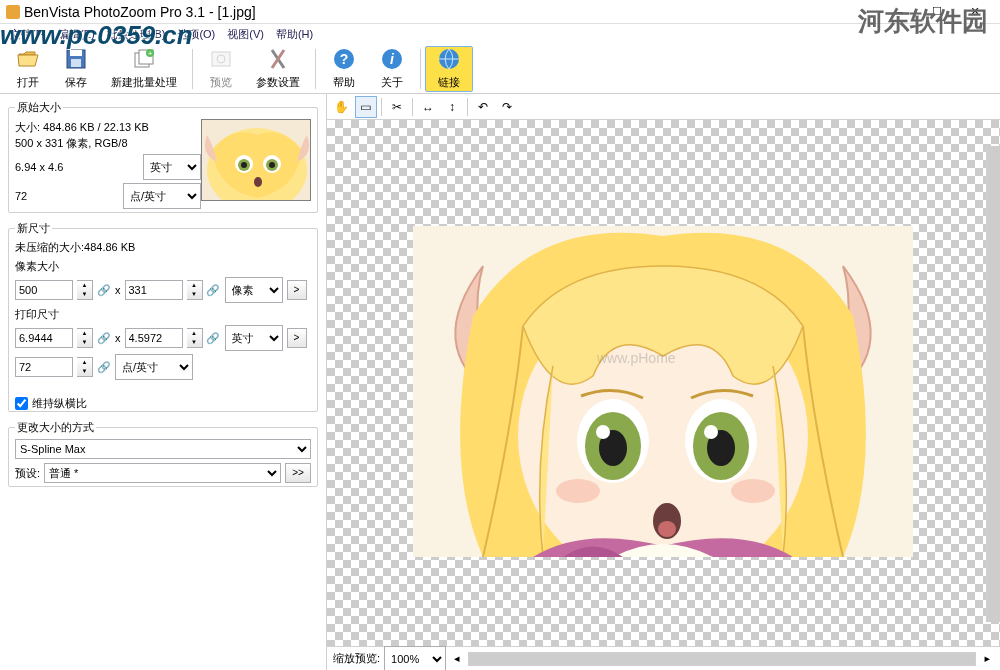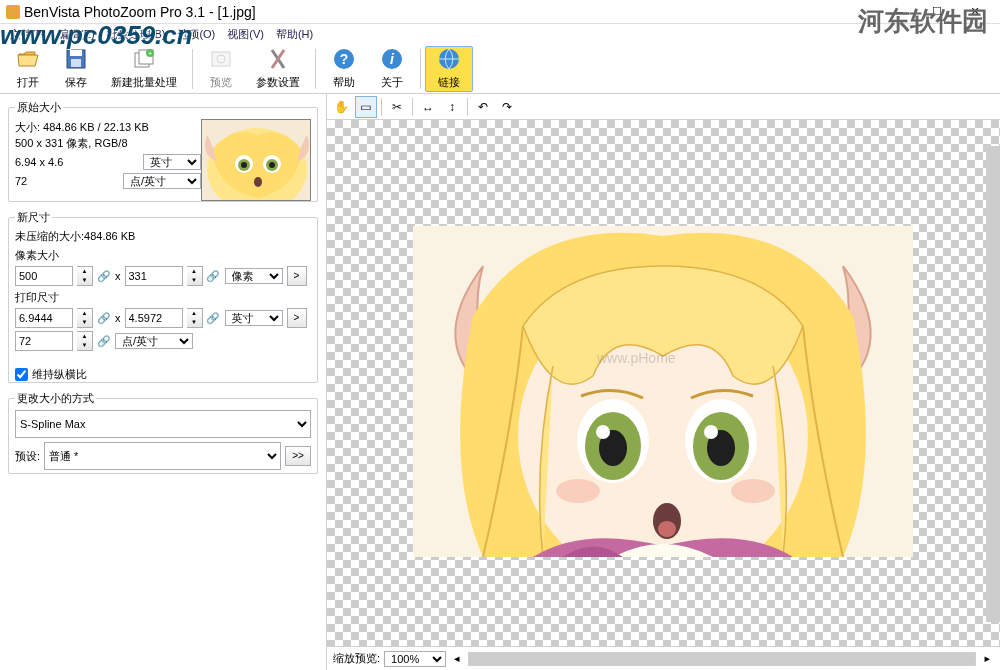--- a/index.html
+++ b/index.html
@@ -39,25 +39,25 @@
 .panel legend { font-size: 11px; padding: 0 2px; }
 fieldset.panel { border: 1px solid #d0d0d0; padding: 4px 6px 0 6px; border-radius: 2px; }
 .orig-head { display: flex; }
 .orig-text { flex: 1; font-size: 11px; line-height: 16px; }
 .thumb { width: 110px; height: 82px; border: 1px solid #808080; background: linear-gradient(135deg, #f8e5c5 0%, #ffe89a 40%, #ffd970 100%); position: relative; overflow: hidden; }
 .row { display: flex; align-items: center; margin: 3px 0; gap: 4px; }
 .row .lbl { font-size: 11px; }
 .num { width: 58px; height: 20px; border: 1px solid #abadb3; padding: 1px 3px; font-size: 11px; }
 .spin { width: 16px; height: 20px; border: 1px solid #abadb3; border-left: none; display: flex; flex-direction: column; background: linear-gradient(#fff,#e6e6e6); }
 .spin div { flex: 1; font-size: 6px; text-align: center; line-height: 9px; }
-.sel { height: 16px; border: 1px solid #abadb3; font-size: 11px; background: #fff; padding: 0 2px; }
+.sel { height: 26px; border: 1px solid #abadb3; font-size: 11px; background: #fff; padding: 0 2px; }
 .link-ico { width: 14px; height: 20px; display: flex; align-items: center; justify-content: center; padding: 0 2px; }
 .go { width: 20px; height: 20px; border: 1px solid #abadb3; background: linear-gradient(#fff,#e6e6e6); text-align: center; line-height: 18px; font-size: 10px; }
 .chk { display: flex; align-items: center; gap: 4px; margin-top: 16px; }
-select { height: 28px; border: 1px solid #abadb3; font-size: 11px; background: #fff; }
+select { height: 20px; border: 1px solid #abadb3; font-size: 11px; background: #fff; }
 
 
 .ctbar { height: 26px; display: flex; align-items: center; padding: 2px 4px; gap: 2px; border-bottom: 1px solid #d0d0d0; }
 .ctbtn { width: 22px; height: 22px; border: 1px solid transparent; display: flex; align-items: center; justify-content: center; font-size: 12px; }
 .ctbtn.grp { border-color: #7eb4e6; background: #e8f1fb; }
 .ctsep { width: 1px; height: 18px; background: #ccc; margin: 0 2px; }
 
 
 .canvas-wrap { flex: 1; overflow: auto; position: relative; }
 .checker { width: 100%; height: 100%; background-image:

